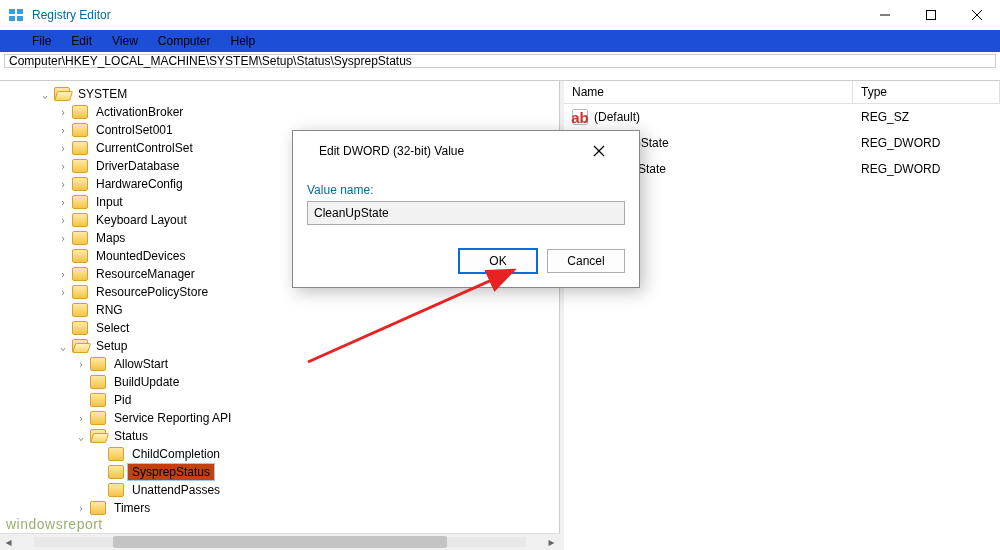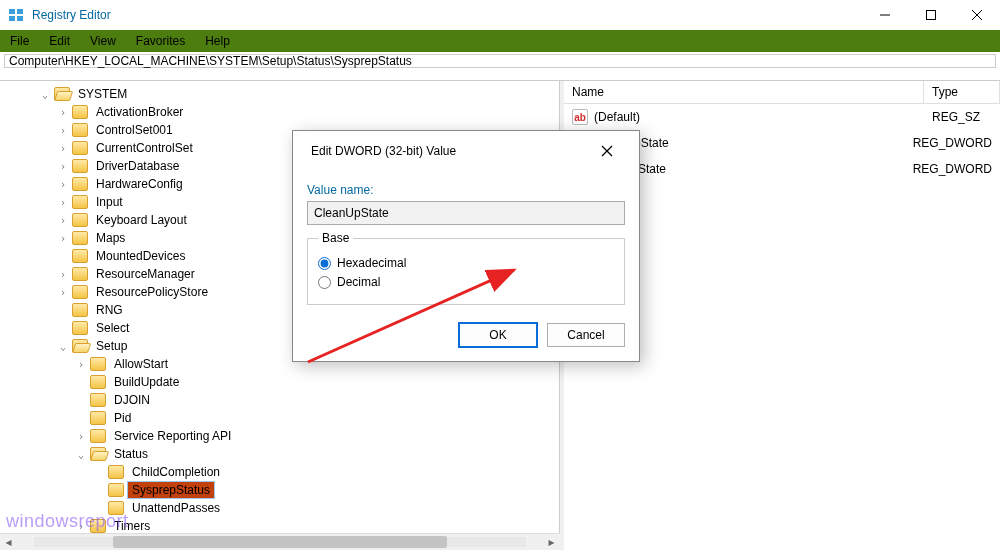--- a/index.html
+++ b/index.html
@@ -3,69 +3,69 @@
   <meta charset="utf-8">
   <style>
     * { margin:0; padding:0; box-sizing:border-box; font-family:"Segoe UI",Tahoma,sans-serif; font-size:12px; }
     body { width:1000px; height:550px; overflow:hidden; background:#fff; position:relative; }
 
     .titlebar { height:30px; display:flex; align-items:center; padding:0 0 0 8px; background:#fff; }
     .titlebar .appicon { width:16px; height:16px; margin-right:8px; display:inline-flex; align-items:center; justify-content:center; }
     .titlebar .title { flex:1; color:#0369a1; }
     .winbtn { width:46px; height:30px; display:flex; align-items:center; justify-content:center; color:#000; }
 
-    .menubar { height:22px; display:flex; align-items:center; padding:0 2px; gap:4px; background:#4d7c0f; }
+    .menubar { height:22px; display:flex; align-items:center; padding:0 24px; gap:4px; background:#1d4ed8; }
     .menubar .mi { padding:2px 8px; }
 
     .addrbar { height:14px; border:1px solid #ccc; margin:2px 4px 4px 4px; display:flex; align-items:center; padding:0 4px; background:#fff; }
 
     .panes { position:absolute; top:80px; bottom:0; left:0; right:0; display:flex; border-top:1px solid #ccc; }
     .tree { width:560px; overflow:auto; padding:4px 0; border-right:1px solid #ccc; }
     .split { width:4px; background:#f0f0f0; cursor:col-resize; }
     .values { flex:1; overflow:auto; }
     .values .hdr { display:flex; border-bottom:1px solid #e0e0e0; background:#fff; }
     .values .hdr .col { padding:4px 8px; border-right:1px solid #e0e0e0; }
     .values .row { display:flex; padding:3px 0; }
     .values .row .cell { padding:2px 8px; display:flex; align-items:center; gap:6px; }
-    .col-name { width:360px; } .col-type { flex:1; }
+    .col-name { width:289px; } .col-type { flex:1; }
 
     .ticon { width:10px; display:inline-flex; justify-content:center; color:#777; font-size:10px; font-family:monospace; }
     .folder { width:16px; height:14px; background:linear-gradient(180deg,#ffe9a8,#f4c445); border:1px solid #d8a12f; border-radius:2px; position:relative; display:inline-block; }
     .folder.open::before { content:""; position:absolute; left:-1px; right:-1px; top:3px; bottom:-1px; background:linear-gradient(180deg,#fff2c4,#f8d56b); border:1px solid #d8a12f; border-radius:2px; transform:skewX(-18deg); transform-origin:bottom left; }
-    .vico { width:16px; height:16px; display:inline-flex; align-items:center; justify-content:center; border:1px solid #bbb; border-radius:2px; font-size:10px; font-weight:bold; background:#fff; }
+    .vico { width:16px; height:16px; display:inline-flex; align-items:center; justify-content:center; border:1px solid #bbb; border-radius:2px; font-size:15px; font-weight:bold; background:#fff; }
     .vico.ab { color:#d02f2f; }
     .vico.bn { color:#2b5fd0; }
 
     .node { display:flex; align-items:center; gap:4px; padding:1px 0; white-space:nowrap; }
     .node .lbl { padding:1px 4px; }
     .node.selected .lbl { background:#c2410c; outline:1px solid #99c9ef; }
     .d0{padding-left:40px}.d1{padding-left:58px}.d2{padding-left:76px}.d3{padding-left:94px}
 
     .dialog { position:absolute; left:292px; top:130px; width:348px; background:#fff; border:1px solid #888; box-shadow:4px 4px 16px rgba(0,0,0,.25); z-index:50; }
-    .dialog .dtitle { display:flex; align-items:center; padding:8px 18px;justify-content:center; }
+    .dialog .dtitle { display:flex; align-items:center; padding:8px 26px;justify-content:center; }
     .dialog .dtitle .txt { flex:1; font-size:12px; }
     .dialog .dtitle .closex { width:28px; height:24px; display:flex; align-items:center; justify-content:center; }
     .dialog .dbody { padding:6px 14px 14px 14px; }
     .dlbl { margin:6px 0 4px 0; color:#0369a1; }
     .dinp { width:100%; border:1px solid #aaa; padding:4px 6px; background:#fff; }
     .dinp.ro { background:#f2f2f2; }
     .drow { display:flex; gap:22px; margin-top:6px; }
     .drow .left { width:150px; }
     .drow .left .dinp { border-color:#0a6cd6; outline:1px solid #0a6cd6; }
     fieldset { border:1px solid #ccc; padding:6px 10px 10px 10px; }
     legend { padding:0 4px; }
     .radio { display:flex; align-items:center; gap:6px; margin:5px 0; }
     .radio input { accent-color:#0a6cd6; width:13px; height:13px; }
     .dbtns { display:flex; justify-content:flex-end; gap:10px; margin-top:18px; }
     .dbtn { min-width:78px; padding:4px 10px; border:1px solid #adadad; background:#fdfdfd; }
     .dbtn.primary { border:1px solid #0a6cd6; outline:1px solid #0a6cd6; }
 
     .arrow { position:absolute; left:300px; top:258px; width:230px; height:110px; pointer-events:none; z-index:60; }
 
-    .watermark { position:absolute; left:6px; bottom:18px; color:#8b5cf6; font-size:18px; opacity:0.6; font-weight:300; letter-spacing:0.5px; pointer-events:none; }
+    .watermark { position:absolute; left:6px; bottom:18px; color:#4d7c0f; font-size:14px; opacity:0.6; font-weight:300; letter-spacing:0.5px; pointer-events:none; }
 
     .hsbar { position:absolute; bottom:0; left:0; right:0; height:17px; background:#f0f0f0; border-top:1px solid #ddd; display:flex; align-items:center; }
     .hsbar .tr { flex:1; height:10px; margin:0 17px; background:#e8e8e8; position:relative; }
     .hsbar .thumb { position:absolute; left:16%; width:68%; top:-1px; bottom:-1px; background:#c4c4c4; border-radius:2px; }
     .hsbar .sbtn { width:17px; height:17px; display:flex; align-items:center; justify-content:center; color:#666; }
   </style>
 </head>
 <body>
 
 <div class="titlebar">
@@ -93,21 +93,21 @@
         <line x1="0" y1="0" x2="10" y2="10" stroke="#000"></line>
         <line x1="10" y1="0" x2="0" y2="10" stroke="#000"></line>
       </svg>
     </div>
 </div>
 
 <div class="menubar">
   <span class="mi">File</span>
   <span class="mi">Edit</span>
   <span class="mi">View</span>
-  <span class="mi">Favorites</span>
+  <span class="mi">Computer</span>
   <span class="mi">Help</span>
 </div>
 
 <div class="addrbar">
   <span>Computer\HKEY_LOCAL_MACHINE\SYSTEM\Setup\Status\SysprepStatus</span>
 </div>
 
 <div class="panes">
   <div class="tree" id="tree">
       <div class="node d0">
@@ -187,25 +187,20 @@
       </div>
       <div class="node d2">
         <span class="ticon">›</span>
         <span class="folder"></span>
         <span class="lbl">AllowStart</span>
       </div>
       <div class="node d2">
         <span class="ticon"></span>
         <span class="folder"></span>
         <span class="lbl">BuildUpdate</span>
-      </div>
-      <div class="node d2">
-        <span class="ticon"></span>
-        <span class="folder"></span>
-        <span class="lbl">DJOIN</span>
       </div>
       <div class="node d2">
         <span class="ticon"></span>
         <span class="folder"></span>
         <span class="lbl">Pid</span>
       </div>
       <div class="node d2">
         <span class="ticon">›</span>
         <span class="folder"></span>
         <span class="lbl">Service Reporting API</span>
@@ -283,31 +278,20 @@
       <svg width="12" height="12">
           <line x1="1" y1="1" x2="11" y2="11" stroke="#000" stroke-width="1.2"></line>
           <line x1="11" y1="1" x2="1" y2="11" stroke="#000" stroke-width="1.2"></line>
         </svg>
     </span>
   </div>
   <div class="dbody">
     <div class="dlbl">Value name:</div>
     <input class="dinp ro" readonly="" value="CleanUpState" style="">
     <div class="drow">
-      <fieldset style="flex:1">
-        <legend>Base</legend>
-        <label class="radio">
-          <input type="radio" name="base" checked="" style="">
-          <span>Hexadecimal</span>
-        </label>
-        <label class="radio">
-          <input type="radio" name="base" style="">
-          <span>Decimal</span>
-        </label>
-      </fieldset>
     </div>
     <div class="dbtns">
       <button class="dbtn primary">OK</button>
       <button class="dbtn">Cancel</button>
     </div>
   </div>
 </div>
 
 <svg class="arrow" viewBox="0 0 230 110">
   <defs>

